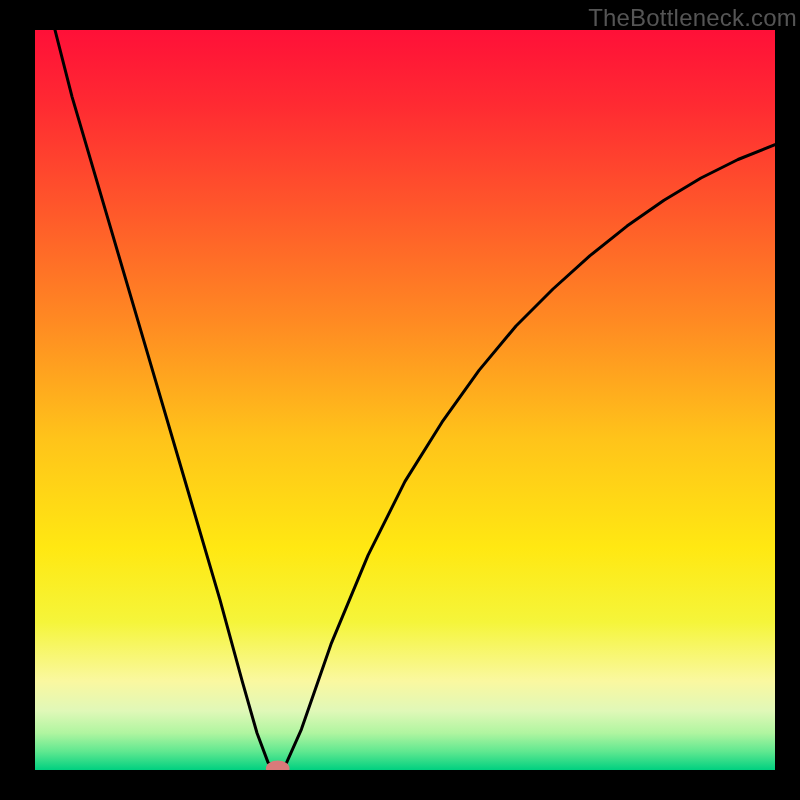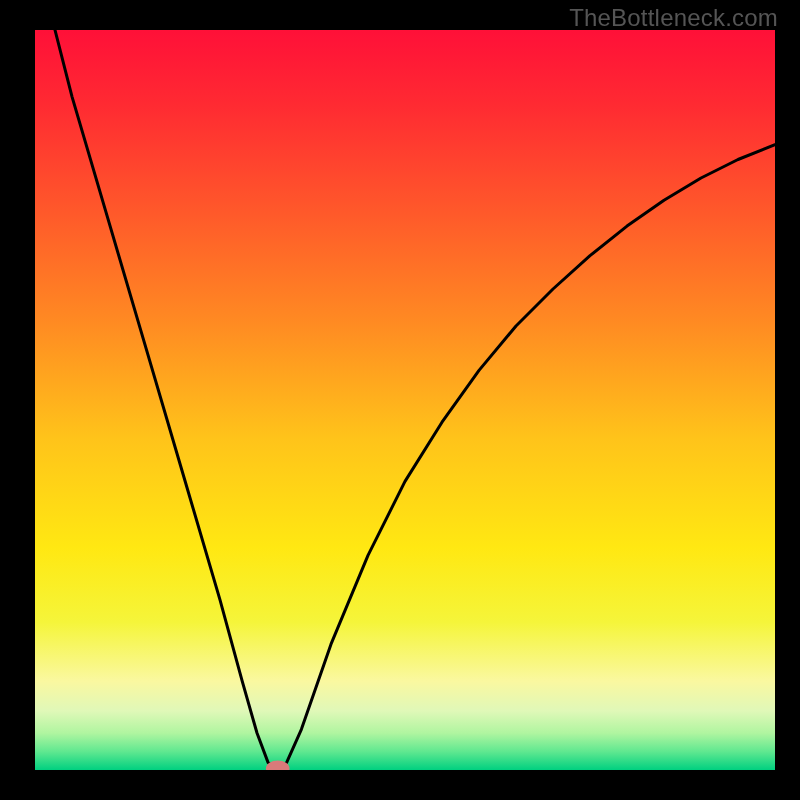--- a/index.html
+++ b/index.html
@@ -11,21 +11,21 @@
     overflow: hidden;
   }
   .chart-wrapper {
     position: relative;
     width: 800px;
     height: 800px;
   }
   .watermark {
     position: absolute;
     top: 4px;
-    right: 22px;
+    right: 3px;
     color: #555555;
     font-family: Arial, Helvetica, sans-serif;
     font-size: 24px;
     font-weight: 500;
     z-index: 5;
     letter-spacing: 0.2px;
     text-align: right;
   }
   svg {
     position: absolute;

